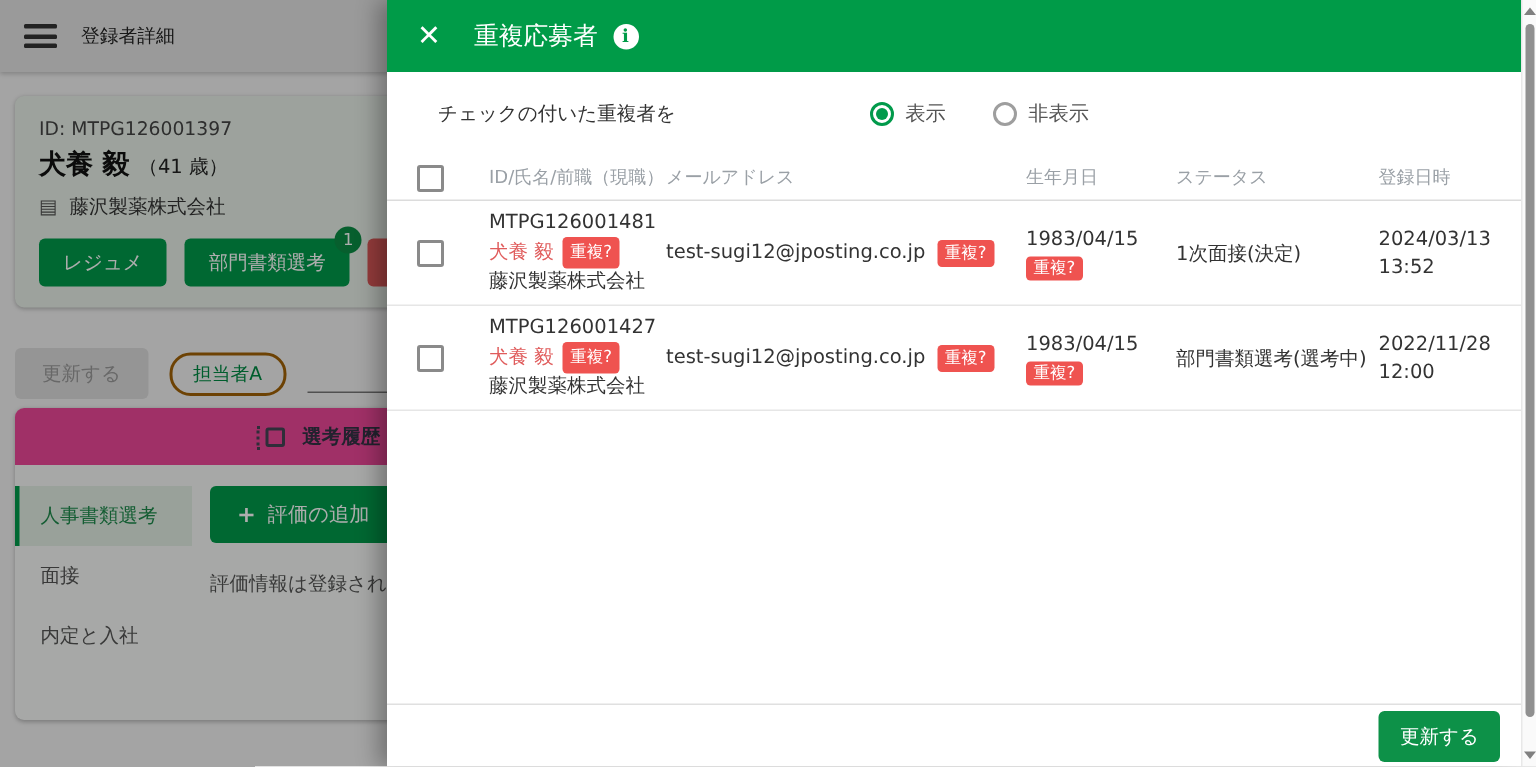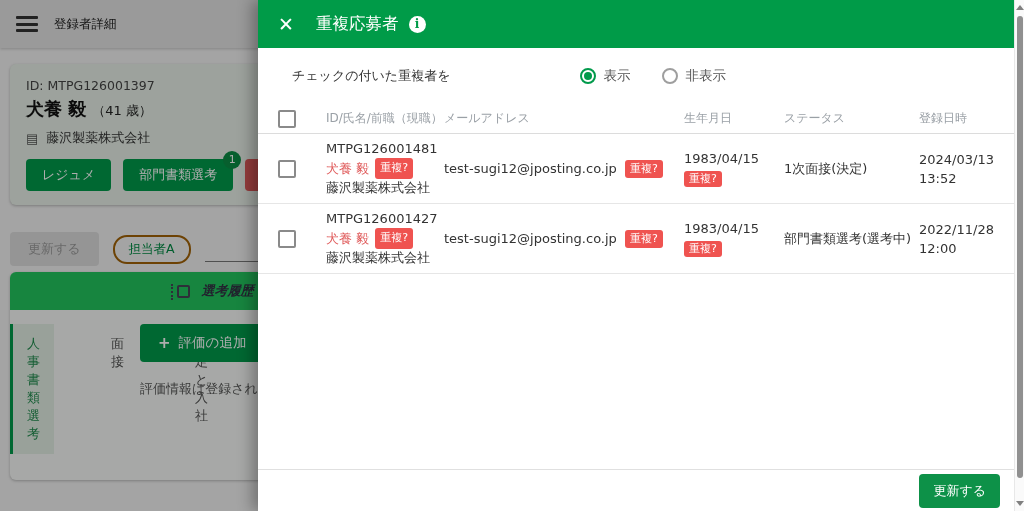--- a/index.html
+++ b/index.html
@@ -24,25 +24,25 @@
   .gbtn { background:#019a4b; color:#fff; border:none; border-radius:4px; font-size:13px; padding:7px 16px; cursor:pointer; position:relative; font-family:inherit; }
   .rbtn { background:#d95757; color:#fff; border:none; border-radius:4px; font-size:13px; padding:7px 14px; cursor:pointer; font-family:inherit; }
   .count-badge { position:absolute; top:-8px; right:-8px; width:18px; height:18px; background:#0b8c44; border-radius:50%; color:#fff; font-size:11px; line-height:18px; text-align:center; }
 
   .update-row { position:absolute; left:10px; top:232px; display:flex; align-items:center; gap:14px; width:400px; }
   .disabled-btn { background:#dcdcdc; color:#9a9a9a; border:none; border-radius:4px; font-size:13px; padding:8px 18px; font-family:inherit; }
   .chip { border:2px solid #a16207; color:#018a43; border-radius:14px; padding:4px 14px; font-size:12.5px; background:transparent; }
   .underline-field { flex:1; border-bottom:1px solid #777; height:26px; }
 
   .history-card { position:absolute; left:10px; top:272px; width:400px; height:208px; background:#f6f8f6; border-radius:6px; box-shadow:0 1px 3px rgba(0,0,0,.25); overflow:hidden; }
-  .history-head { height:38px; background:#22c55e; display:flex; align-items:center; justify-content:center; gap:12px; font-size:13px; font-weight:bold; color:#334;font-style:italic; }
+  .history-head { height:38px; background:#ec4899; display:flex; align-items:center; justify-content:center; gap:12px; font-size:13px; font-weight:bold; color:#334; }
   .flow-icon { width:13px; height:13px; border:2px solid #445; border-radius:2px; position:relative; margin-left:10px; }
   .flow-icon::before { content:""; position:absolute; left:-8px; top:-3px; height:16px; border-left:2px dotted #445; }
   .history-body { display:flex; padding-top:14px; }
-  .tab-col { width:118px; display:flex; flex-direction:row;gap:40px; }
+  .tab-col { width:118px; display:flex; flex-direction:column; }
   .tab { padding:11px 14px; font-size:13px; color:#555; border-left:3px solid transparent; cursor:pointer; }
   .tab.active { background:#e2eee4; color:#1f8a4c; border-left-color:#019a4b; }
   .eval-area { flex:1; padding-left:12px; }
   .add-eval-btn { background:#019a4b; color:#fff; border:none; border-radius:4px; font-size:13.5px; padding:10px 18px; cursor:pointer; display:inline-flex; align-items:center; gap:8px; font-family:inherit; }
   .plus { font-size:15px; font-weight:bold; }
   .empty-eval { margin-top:18px; font-size:13px; color:#555; white-space:nowrap; }
 
   .overlay { position:absolute; inset:0; background:rgba(0,0,0,.32); }
 
   

